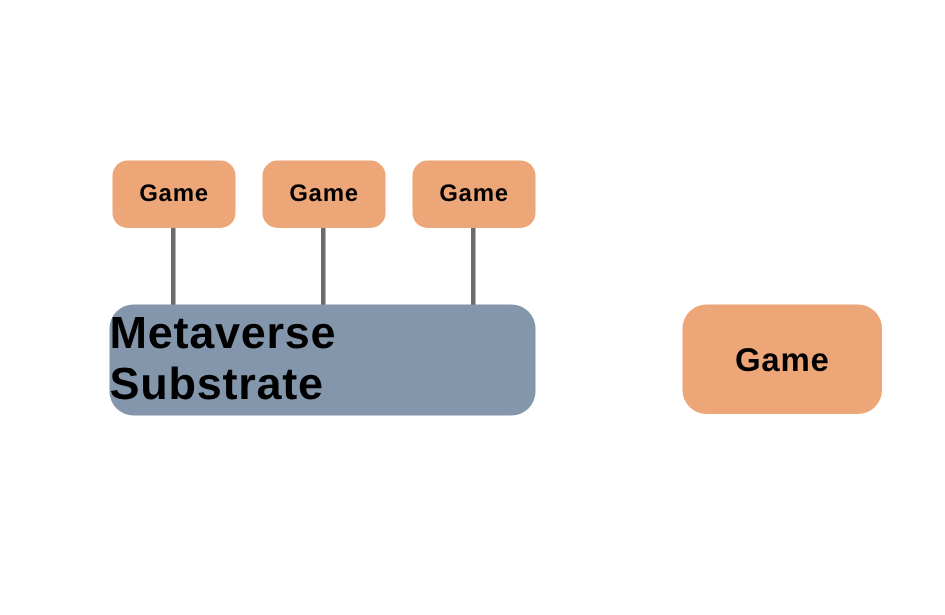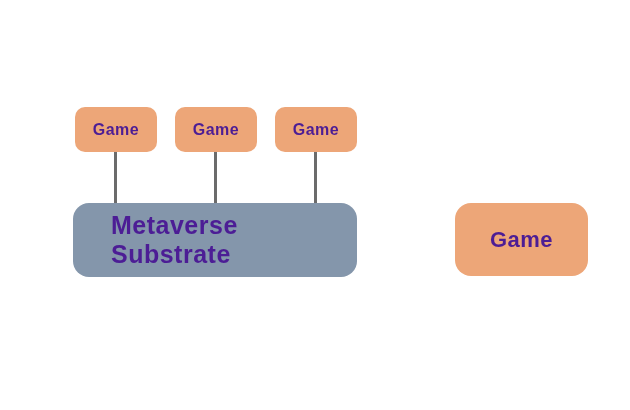--- a/index.html
+++ b/index.html
@@ -17,21 +17,21 @@
   .canvas {
     position: absolute;
     inset: 0;
   }
   .node {
     position: absolute;
     display: flex;
     align-items: center;
     justify-content: center;
     box-sizing: border-box;
-    color: #4c1d95;
+    color: #000000;
     font-weight: bold;
     letter-spacing: 0.5px;
     z-index: 2;
   }
   .game-small {
     width: 82px;
     height: 45px;
     border-radius: 10px;
     font-size: 16px;
   }
@@ -47,22 +47,21 @@
   }
   #conn-0 { left: 114px; }
   #conn-1 { left: 214px; }
   #conn-2 { left: 314px; }
   .substrate {
     left: 73px;
     top: 203px;
     width: 284px;
     height: 74px;
     border-radius: 16px;
-    font-size: 25px;
-    padding-left: 38px;
+    font-size: 30px;
   }
   .game-large {
     left: 455px;
     top: 203px;
     width: 133px;
     height: 73px;
     border-radius: 16px;
     font-size: 22px;
   }
 </style>

